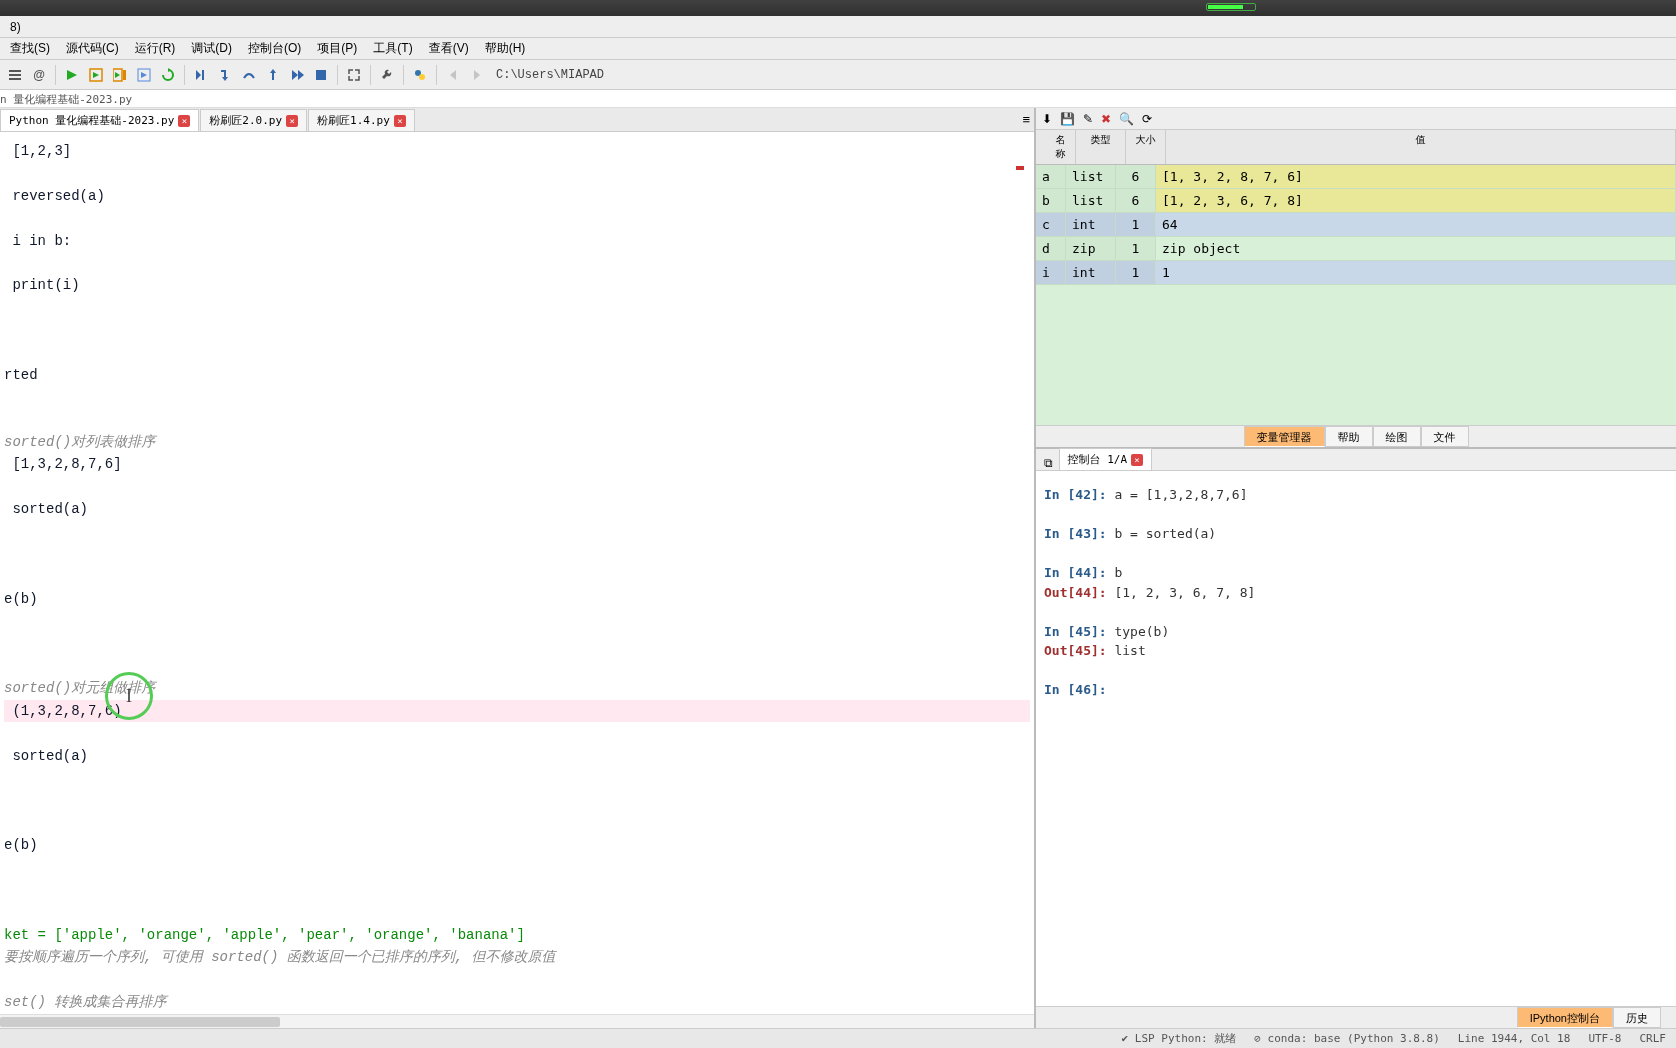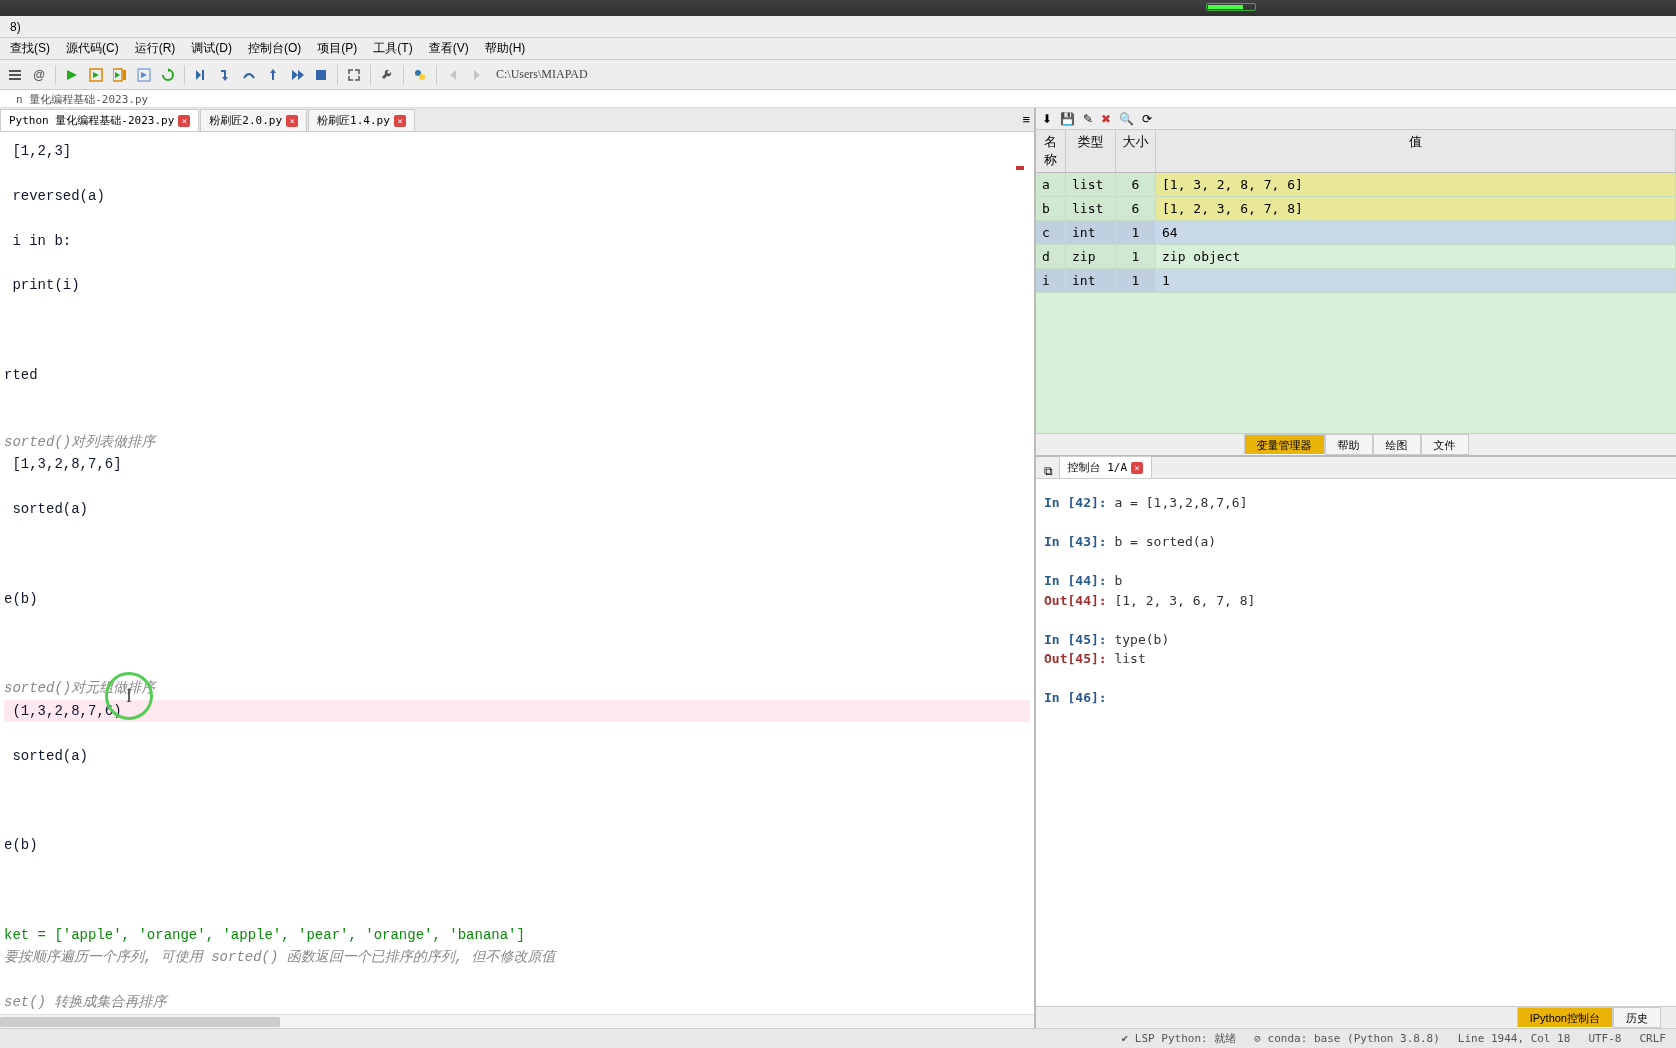--- a/index.html
+++ b/index.html
@@ -9,23 +9,23 @@
 .titlebar-area { height: 16px; background: linear-gradient(#404040, #303030); position: relative; }
 .battery { position: absolute; right: 420px; top: 3px; width: 50px; height: 8px; border: 1px solid #4a4; border-radius: 2px; }
 .battery::after { content: ''; position: absolute; left: 1px; top: 1px; width: 35px; height: 4px; background: #4f4; }
 
 .menubar { height: 22px; background: #eeeeee; border-bottom: 1px solid #ccc; display: flex; align-items: center; padding-left: 2px; }
 .menubar span { padding: 3px 8px; cursor: default; }
 
 .toolbar { height: 30px; background: #eeeeee; border-bottom: 1px solid #ccc; display: flex; align-items: center; padding: 0 4px; gap: 2px; }
 .tb-btn { width: 22px; height: 22px; display: flex; align-items: center; justify-content: center; border: 1px solid transparent; }
 .tb-sep { width: 1px; height: 20px; background: #ccc; margin: 0 3px; }
-.path-box { margin-left: 6px; font-family: Liberation Serif, serif; color: #444; }
-
-.breadcrumb { height: 18px; background: #fff; border-bottom: 1px solid #ddd; font-size: 11px; padding: 2px 16px; color: #555; font-family: Consolas, monospace; }
+.path-box { margin-left: 6px; font-family: Liberation Mono, monospace; color: #444; }
+
+.breadcrumb { height: 18px; background: #fff; border-bottom: 1px solid #ddd; font-size: 11px; padding: 2px 0; color: #555; font-family: Consolas, monospace; }
 
 .main { flex: 1; display: flex; min-height: 0; }
 
 .editor-pane { flex: 1; display: flex; flex-direction: column; border-right: 2px solid #bbb; min-width: 0; }
 .tabs { height: 24px; background: #eaeaea; border-bottom: 1px solid #ccc; display: flex; align-items: flex-end; position: relative; }
 .tab { padding: 3px 8px; background: #f5f5f5; border: 1px solid #ccc; border-bottom: none; margin-right: 1px; font-size: 11px; display: flex; align-items: center; gap: 4px; font-family: Consolas, monospace; }
 .tab.active { background: #fff; }
 .close-x { width: 12px; height: 12px; background: #d44; color: #fff; border-radius: 2px; font-size: 9px; display: flex; align-items: center; justify-content: center; }
 .ham { position: absolute; right: 4px; top: 4px; font-size: 13px; }
 .editor { flex: 1; background: #fff; font-family: Consolas, "Courier New", monospace; font-size: 14px; line-height: 1.6; padding: 8px 4px; overflow: hidden; position: relative; }
@@ -34,34 +34,34 @@
 .editor .str { color: #098a09; }
 .editor .hl { background: #ffe8f0; }
 .cursor-circle { position: absolute; left: 105px; top: 540px; width: 48px; height: 48px; border: 3px solid #5c5; border-radius: 50%; display: flex; align-items: center; justify-content: center; font-family: serif; font-size: 18px; color: #444; }
 .red-tick { position: absolute; right: 10px; top: 34px; width: 8px; height: 4px; background: #c33; }
 .hscroll { height: 14px; background: #f3f3f3; border-top: 1px solid #ddd; position: relative; }
 .hscroll-thumb { position: absolute; left: 0; top: 2px; width: 280px; height: 10px; background: #ccc; border-radius: 2px; }
 
 .right-pane { width: 640px; display: flex; flex-direction: column; }
 .var-toolbar { height: 22px; background: #eee; border-bottom: 1px solid #ccc; display: flex; align-items: center; gap: 8px; padding: 0 6px; }
 .var-table { flex: 0 0 auto; }
-.var-header { display: grid; grid-template-columns: 30px 50px 40px 1fr; background: #e8e8e8; border-bottom: 1px solid #bbb; font-size: 13px; }
+.var-header { display: grid; grid-template-columns: 30px 50px 40px 1fr; background: #e8e8e8; border-bottom: 1px solid #bbb; font-size: 10px; padding-left: 10px; }
 .var-header div { padding: 3px 5px; border-right: 1px solid #ccc; text-align: center; }
 .var-body { background: #d8f0d8; min-height: 260px; }
 .var-row { display: grid; grid-template-columns: 30px 50px 40px 1fr; font-family: Consolas, monospace; font-size: 13px; }
 .var-row div { padding: 4px 6px; border-right: 1px solid #c5dcc5; border-bottom: 1px solid #c5dcc5; }
 .var-row .vc1 { background: #d0e8d0; }
 .var-row .vc2 { background: #d0e8d0; }
 .var-row .vc3 { background: #d0e8d0; text-align: center; }
 .var-row.blue { background: #c8d8e8; }
 .var-row.blue .vc1,.var-row.blue .vc2,.var-row.blue .vc3 { background: #c0d0e0; }
 .var-row.yel .vval { background: #e8e898; }
 .var-tabs { height: 22px; background: #eee; border-top: 1px solid #ccc; display: flex; justify-content: center; }
 .var-tab { padding: 3px 12px; border: 1px solid #ccc; background: #f5f5f5; font-size: 11px; }
-.var-tab.active { background: #eab308; border-bottom-color: #fff; }
+.var-tab.active { background: #fdba74; border-bottom-color: #fff; }
 
 .console-pane { flex: 1; display: flex; flex-direction: column; border-top: 2px solid #bbb; }
 .console-tabs { height: 22px; background: #eee; border-bottom: 1px solid #ccc; display: flex; align-items: flex-end; padding-left: 4px; gap: 2px; }
 .console-tabs .icn { padding: 0 4px; }
 .console-body { flex: 1; background: #fff; font-family: Consolas, monospace; font-size: 13px; padding: 14px 8px; line-height: 1.5; }
 .console-body .pr { color: #2a5a8a; font-weight: bold; }
 .console-body .out { color: #a03030; font-weight: bold; }
 .console-body .code { color: #333; }
 .console-body .res { color: #333; }
 .bot-tabs { height: 22px; background: #eee; border-top: 1px solid #ccc; display: flex; justify-content: flex-end; padding-right: 15px; }

